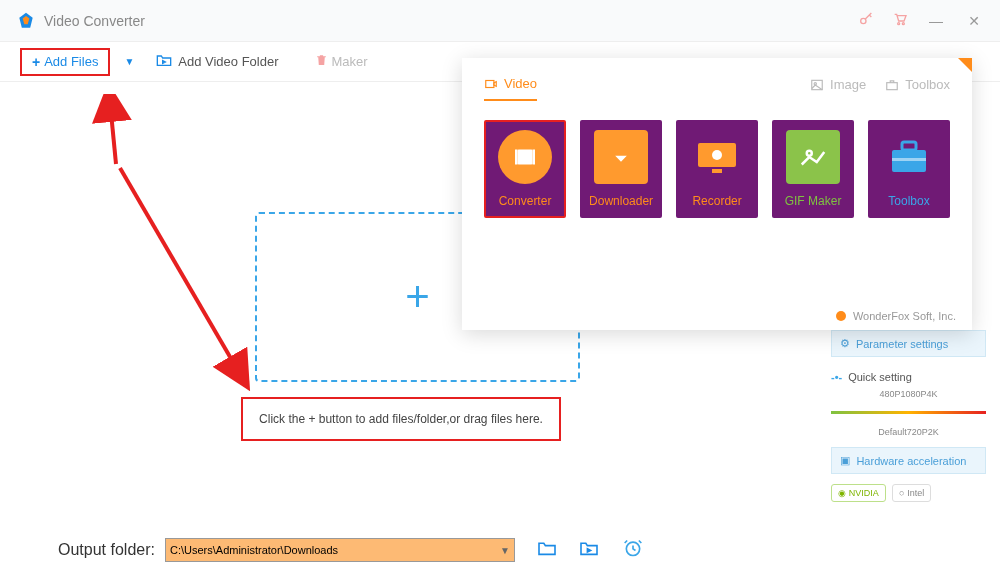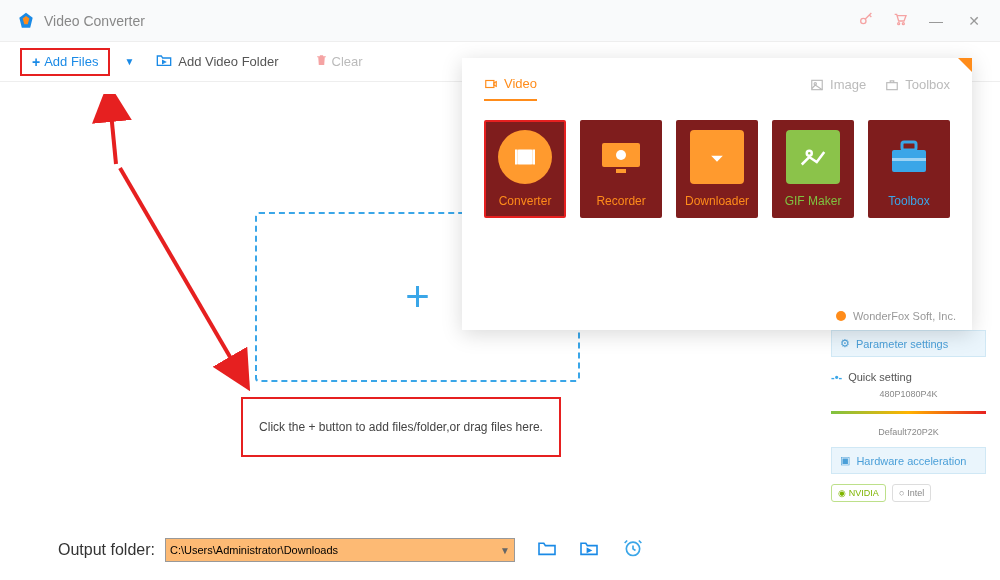--- a/index.html
+++ b/index.html
@@ -20,35 +20,35 @@
 .dropdown-caret { color: #1a8ae6; font-size: 10px; cursor: pointer; margin: 0 4px; }
 .btn-addfolder { display: flex; align-items: center; gap: 6px; color: #555; font-size: 13px; cursor: pointer; padding: 4px 8px; }
 .folder-icon { color: #1a8ae6; }
 .btn-clear { display: flex; align-items: center; gap: 4px; color: #bbb; font-size: 13px; padding: 4px 8px; cursor: pointer; margin-left: 10px; }
 .trash-icon { color: #f5a3a3; }
 
 
 .main-area { position: absolute; top: 82px; left: 0; right: 0; bottom: 50px; }
 .dropzone { position: absolute; left: 255px; top: 130px; width: 325px; height: 170px; border: 2px dashed #3aa6e8; border-radius: 4px; display: flex; align-items: center; justify-content: center; }
 .dropzone-plus { font-size: 42px; color: #3aa6e8; font-weight: 200; }
-.hint-box { position: absolute; left: 241px; top: 315px; width: 320px; height: 60px; border: 2px solid #e62020; display: flex; align-items: center; justify-content: center; font-size: 12px; color: #444; }
+.hint-box { position: absolute; left: 241px; top: 315px; width: 320px; height: 44px; border: 2px solid #e62020; display: flex; align-items: center; justify-content: center; font-size: 12px; color: #444; }
 
 
 .arrow { position: absolute; pointer-events: none; }
 
 
 .popup { position: absolute; left: 462px; top: 58px; width: 510px; height: 272px; background: #fff; box-shadow: 0 4px 20px rgba(0,0,0,.15); padding: 18px 22px 10px; }
 .popup-corner { position: absolute; right: 0; top: 0; width: 0; height: 0; border-left: 14px solid transparent; border-top: 14px solid #ff8c1a; }
 .popup-tabs { display: flex; gap: 19px; border-bottom: 1px solid transparent; margin-bottom: 18px; }
 .popup-tab { display: flex; align-items: center; gap: 6px; font-size: 13px; color: #bbb; padding-bottom: 8px; cursor: pointer; }
 .popup-tab.active { color: #ff8c1a; border-bottom: 2px solid #ff8c1a; }
 .popup-tab-icon { width: 14px; height: 14px; }
 .popup-spacer { flex: 1; }
 .tool-grid { display: flex; gap: 14px; }
-.tool-card { width: 84px; display: flex; flex-direction: column; align-items: center; gap: 10px; cursor: pointer; background: #7f1d1d; padding: 10px 0; border-radius: 2px; }
+.tool-card { width: 84px; display: flex; flex-direction: column; align-items: center; gap: 10px; cursor: pointer; background: #701a75; padding: 10px 0; border-radius: 2px; }
 .tool-card.selected { border: 2px solid #e62020; padding: 8px 0; }
 .tool-icon { width: 54px; height: 54px; border-radius: 4px; display: flex; align-items: center; justify-content: center; }
 .tool-label { font-size: 12px; color: #ff8c1a; }
 .tool-label.green { color: #7fc241; }
 .tool-label.blue { color: #3aa6e8; }
 .popup-footer { position: absolute; right: 16px; bottom: 8px; font-size: 11px; color: #999; display: flex; align-items: center; gap: 6px; }
 .fox-icon { width: 12px; height: 12px; }
 
 
 .sidebar { position: absolute; right: 14px; top: 330px; width: 155px; font-size: 11px; }
@@ -107,21 +107,21 @@
     <span class="folder-icon"><svg width="16" height="14" viewBox="0 0 24 20" fill="none" stroke="#1a8ae6" stroke-width="2">
           <path d="M2 4h6l2 3h12v11H2z"></path>
           <path d="M10 11l4 2-4 2z" fill="#1a8ae6"></path>
         </svg></span>
     <span>Add Video Folder</span>
   </div>
   <div class="btn-clear">
     <span class="trash-icon"><svg width="13" height="14" viewBox="0 0 24 24" fill="#f5a3a3">
           <path d="M6 7h12l-1 14H7zM4 5h16v2H4zM9 3h6v2H9z"></path>
         </svg></span>
-    <span>Clear</span>
+    <span>Maker</span>
   </div>
 </div>
 
 <div class="main-area">
   <div class="dropzone">
     <span class="dropzone-plus">+</span>
   </div>
   <div class="hint-box">
     <span>Click the + button to add files/folder,or drag files here.</span>
   </div>
@@ -207,36 +207,36 @@
       <div class="tool-icon" style="background:#ff9a2e;border-radius:50%">
           <svg width="30" height="30" viewBox="0 0 24 24" fill="#fff">
             <rect x="6" y="6" width="12" height="12" rx="1"></rect>
             <rect x="4" y="6" width="2" height="12"></rect>
             <rect x="18" y="6" width="2" height="12"></rect>
           </svg>
         </div>
       <span class="tool-label">Converter</span>
     </div>
     <div class="tool-card">
+      <div class="tool-icon" style="background:#ff9a2e">
+          <svg width="28" height="28" viewBox="0 0 24 24" fill="#fff">
+            <path d="M12 3v12M7 11l5 5 5-5M4 20h16"></path>
+          </svg>
+        </div>
+      <span class="tool-label">Downloader</span>
+    </div>
+    <div class="tool-card">
       <div class="tool-icon">
           <svg width="46" height="40" viewBox="0 0 46 40" fill="#ff9a2e">
             <rect x="4" y="6" width="38" height="24" rx="2"></rect>
             <rect x="18" y="32" width="10" height="4"></rect>
             <circle cx="23" cy="18" r="5" fill="#fff"></circle>
           </svg>
         </div>
       <span class="tool-label">Recorder</span>
-    </div>
-    <div class="tool-card">
-      <div class="tool-icon" style="background:#ff9a2e">
-          <svg width="28" height="28" viewBox="0 0 24 24" fill="#fff">
-            <path d="M12 3v12M7 11l5 5 5-5M4 20h16"></path>
-          </svg>
-        </div>
-      <span class="tool-label">Downloader</span>
     </div>
     <div class="tool-card">
       <div class="tool-icon" style="background:#8bc34a">
           <svg width="30" height="30" viewBox="0 0 24 24" fill="none" stroke="#fff" stroke-width="2">
             <circle cx="9" cy="9" r="2"></circle>
             <path d="M3 18l6-6 6 4 6-8"></path>
           </svg>
         </div>
       <span class="tool-label green">GIF Maker</span>
     </div>

